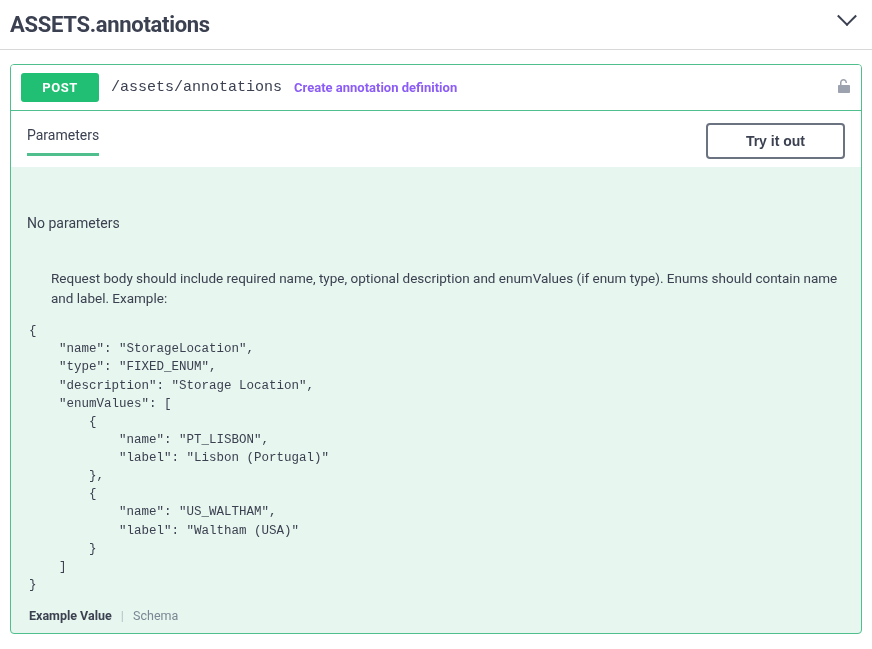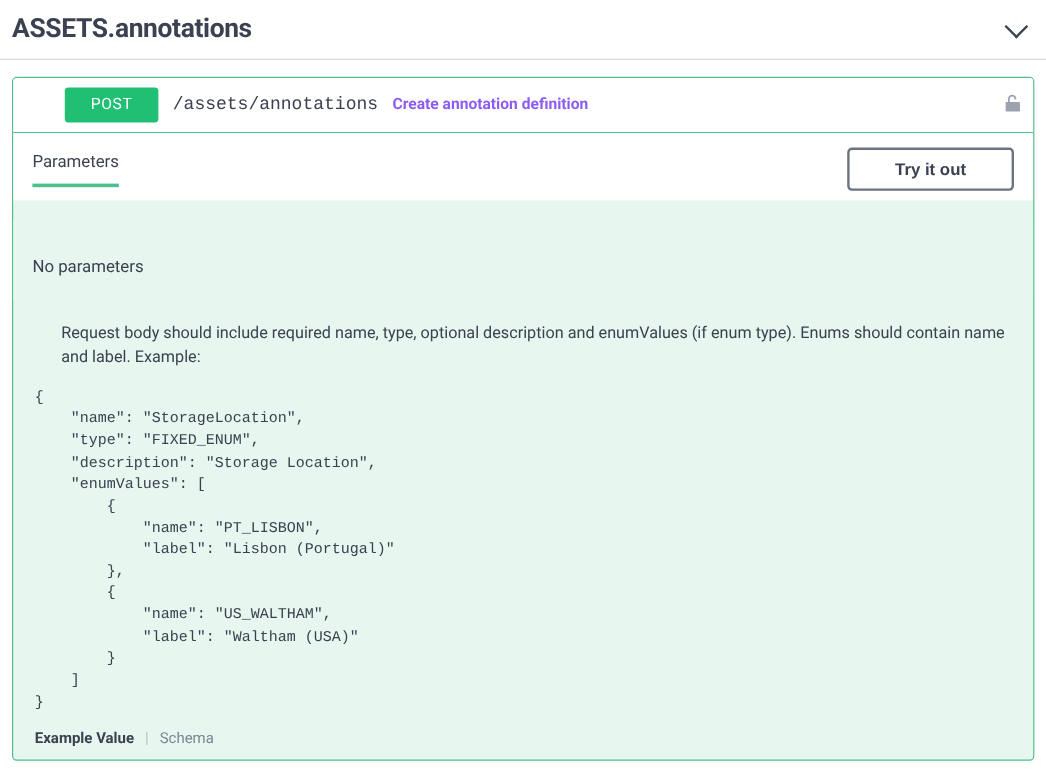--- a/index.html
+++ b/index.html
@@ -5,21 +5,21 @@
     * { box-sizing: border-box; margin: 0; padding: 0; }
     body {
       font-family: -apple-system, BlinkMacSystemFont, "Segoe UI", Roboto, Helvetica, Arial, sans-serif;
       background: #fff;
       color: #3b4151;
       width: 872px;
       min-height: 649px;
     }
     .header {
       display: flex;
-      align-items: center;
+      align-items: flex-start;
       justify-content: space-between;
       padding: 12px 10px 12px 10px;
       border-bottom: 1px solid #d8d8d8;
     }
     .header h1 {
       font-size: 22px;
       font-weight: 700;
       color: #3b4151;
       letter-spacing: -0.3px;
     }
@@ -41,28 +41,27 @@
     .op-row {
       display: flex;
       align-items: center;
       padding: 8px 10px;
       background: #fff;
       border-bottom: 1px solid #4fc08d;
     }
     .method {
       background: #21bf73;
       color: #fff;
-      font-weight: 400;
+      font-weight: 700;
       font-size: 13px;
       padding: 7px 0;
       width: 78px;
       text-align: center;
       border-radius: 3px;
       letter-spacing: 0.5px;
-      margin-left: 33px;
     }
     .path {
       font-family: "SFMono-Regular", Consolas, "Liberation Mono", Menlo, monospace;
       font-weight: 400;
       font-size: 15px;
       color: #3b4151;
       margin-left: 12px;
     }
     .summary {
       font-size: 13px;

